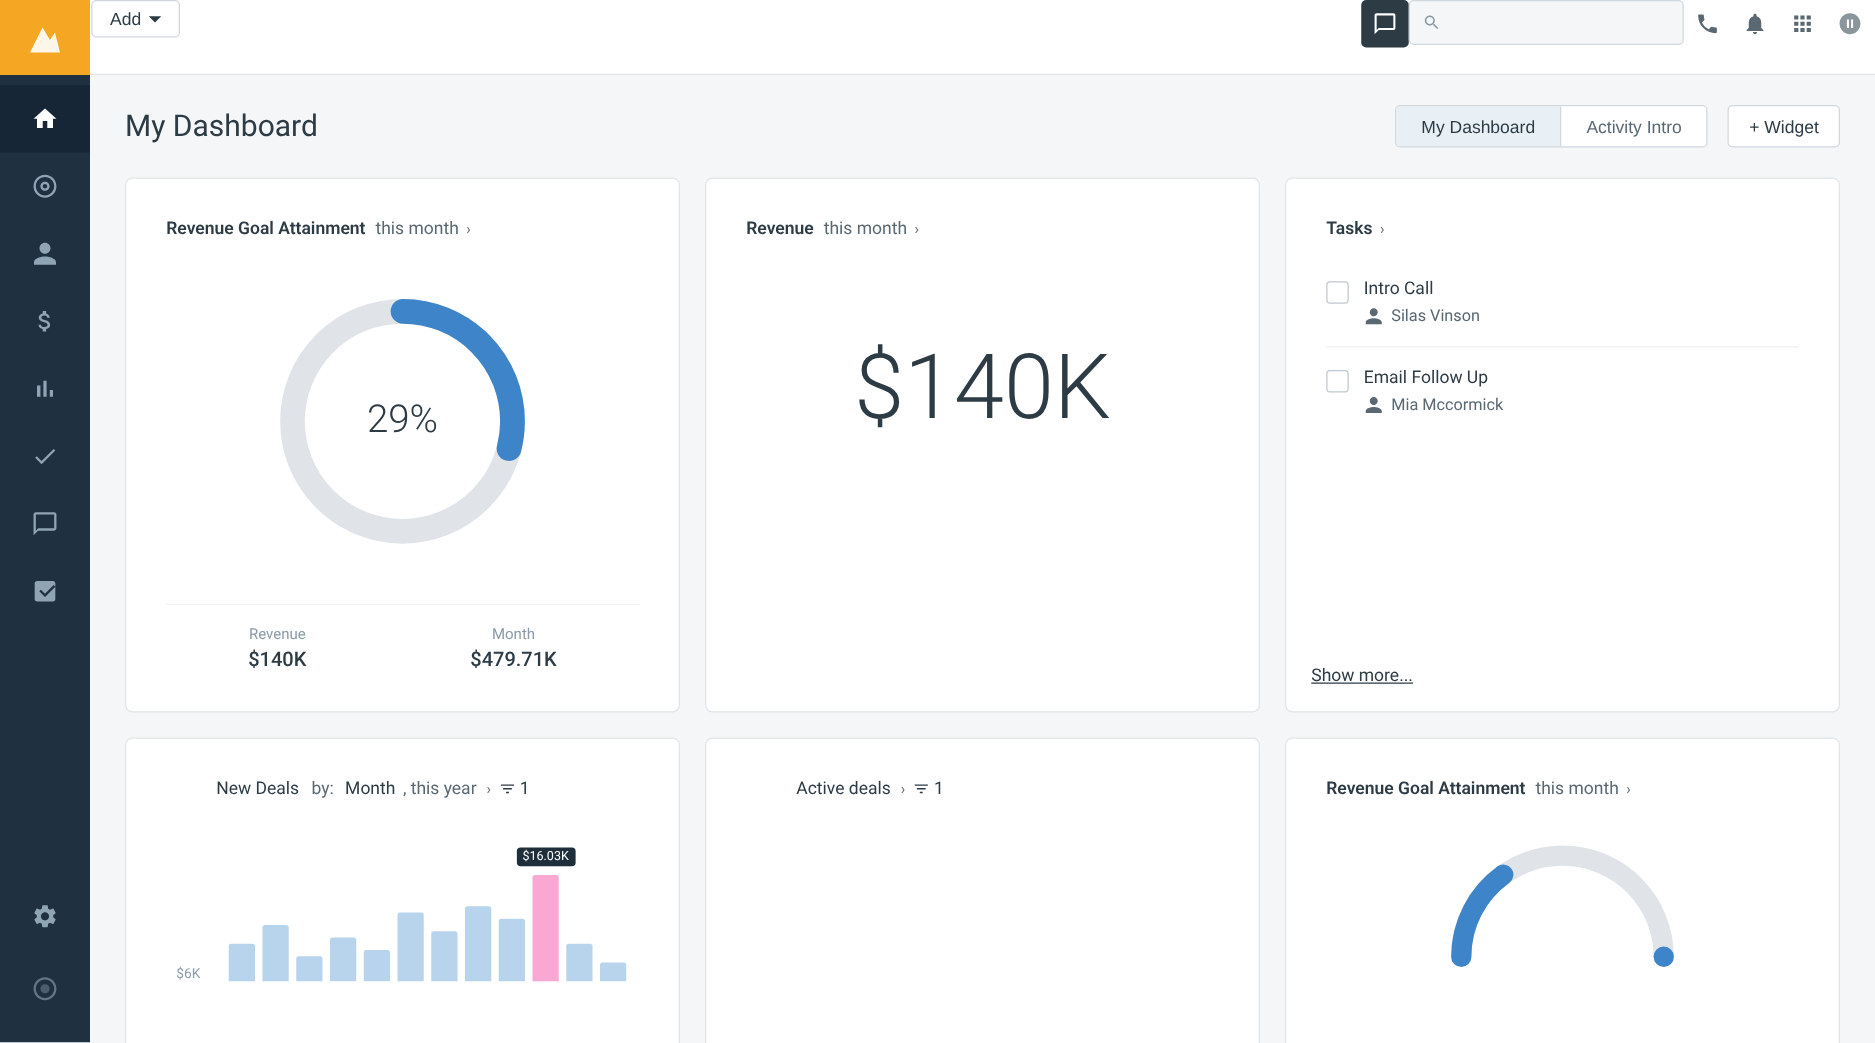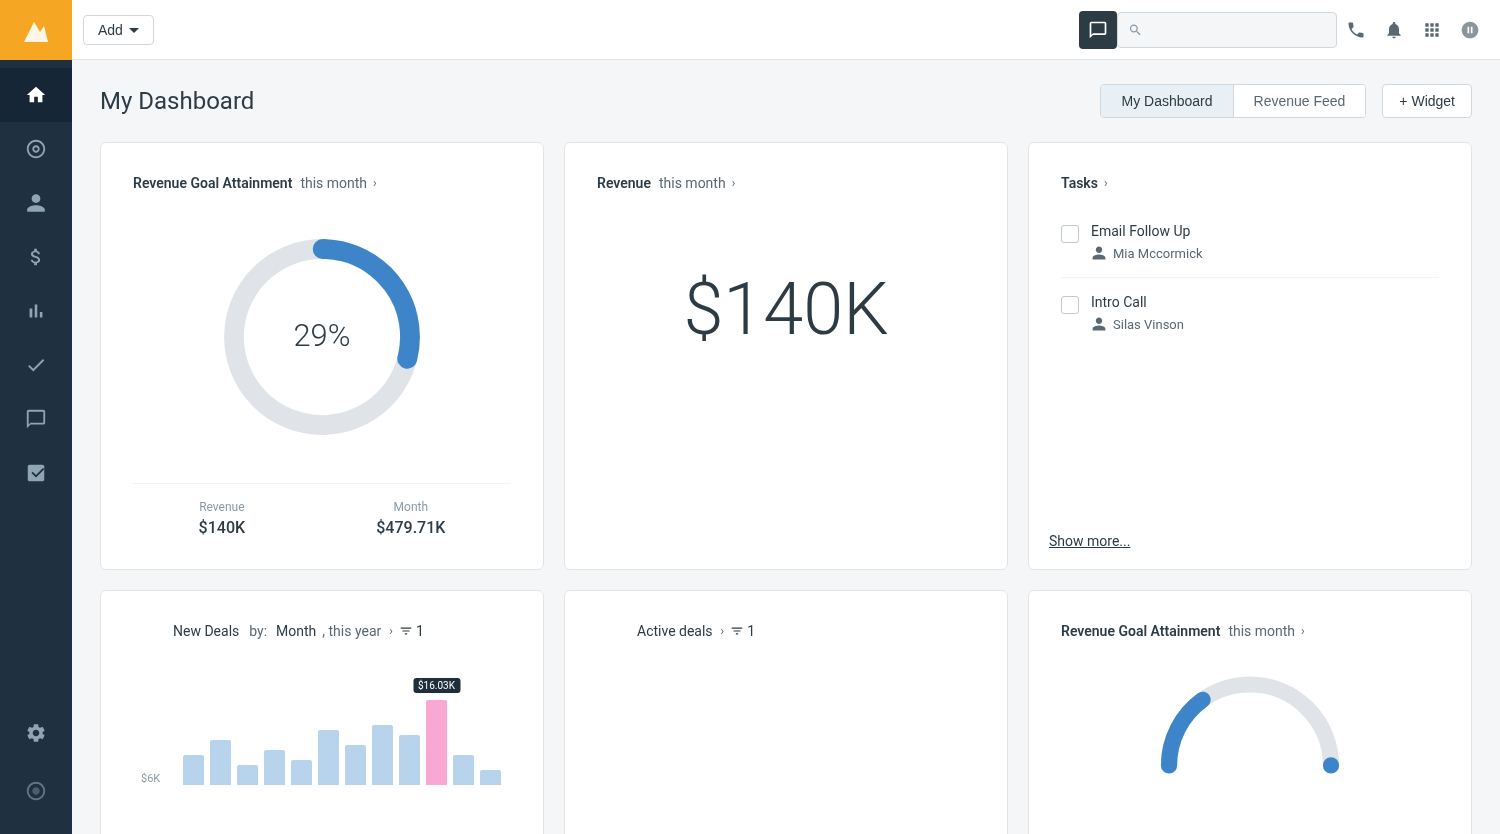--- a/index.html
+++ b/index.html
@@ -70,22 +70,22 @@
       flex: 1;
       display: flex;
       flex-direction: column;
       overflow: hidden;
     }
     .topbar {
       height: 60px;
       background: #fff;
       border-bottom: 1px solid #e0e4e8;
       display: flex;
-      align-items: center;
-      padding: 0 11px;
+      align-items: flex-start;
+      padding: 0 1px;
       gap: 0;
     }
     .topbar-add-btn {
       display: flex;
       align-items: center;
       gap: 6px;
       padding: 6px 14px;
       border: 1px solid #d0d8de;
       border-radius: 4px;
       background: #fff;
@@ -442,21 +442,21 @@
           <path d="M12 2C6.48 2 2 6.48 2 12s4.48 10 10 10 10-4.48 10-10S17.52 2 12 2zm-1 14H9V8h2v8zm4 0h-2V8h2v8z" opacity="0.7"></path>
         </svg>
     </button>
   </header>
 
   <div class="page-content">
     <div class="page-header">
       <h1 class="page-title">My Dashboard</h1>
       <div class="tab-group">
         <button class="tab-btn active">My Dashboard</button>
-        <button class="tab-btn">Revenue Feed</button>
+        <button class="tab-btn">Activity Intro</button>
       </div>
       <button class="add-widget-btn">+ Widget</button>
     </div>
 
     <div class="dashboard-grid">
 
       <div class="widget-card">
         <div class="widget-title">
           <span class="bold">Revenue Goal Attainment</span>
           <span class="muted" style="margin-left:4px;">this month</span>
@@ -491,41 +491,41 @@
         </div>
         <div class="revenue-big">$140K</div>
       </div>
 
       <div class="widget-card">
         <div class="widget-title">
           <span class="bold">Tasks</span>
           <span class="chevron-icon">›</span>
         </div>
         <div class="tasks-list">
+          <div class="task-item">
+            <div class="task-checkbox"></div>
+            <div class="task-content">
+              <div class="task-name">Intro Call</div>
+              <div class="task-person">
+                <svg viewBox="0 0 24 24">
+                    <path d="M12 12c2.7 0 4.8-2.1 4.8-4.8S14.7 2.4 12 2.4 7.2 4.5 7.2 7.2 9.3 12 12 12zm0 2.4c-3.2 0-9.6 1.6-9.6 4.8v2.4h19.2v-2.4c0-3.2-6.4-4.8-9.6-4.8z"></path>
+                  </svg>
+                <span>Silas Vinson</span>
+              </div>
+            </div>
+          </div>
           <div class="task-item">
             <div class="task-checkbox"></div>
             <div class="task-content">
               <div class="task-name">Email Follow Up</div>
               <div class="task-person">
                 <svg viewBox="0 0 24 24">
                     <path d="M12 12c2.7 0 4.8-2.1 4.8-4.8S14.7 2.4 12 2.4 7.2 4.5 7.2 7.2 9.3 12 12 12zm0 2.4c-3.2 0-9.6 1.6-9.6 4.8v2.4h19.2v-2.4c0-3.2-6.4-4.8-9.6-4.8z"></path>
                   </svg>
                 <span>Mia Mccormick</span>
-              </div>
-            </div>
-          </div>
-          <div class="task-item">
-            <div class="task-checkbox"></div>
-            <div class="task-content">
-              <div class="task-name">Intro Call</div>
-              <div class="task-person">
-                <svg viewBox="0 0 24 24">
-                    <path d="M12 12c2.7 0 4.8-2.1 4.8-4.8S14.7 2.4 12 2.4 7.2 4.5 7.2 7.2 9.3 12 12 12zm0 2.4c-3.2 0-9.6 1.6-9.6 4.8v2.4h19.2v-2.4c0-3.2-6.4-4.8-9.6-4.8z"></path>
-                  </svg>
-                <span>Silas Vinson</span>
               </div>
             </div>
           </div>
         </div>
         <a class="show-more-link">Show more...</a>
       </div>
 
       <div class="widget-card">
         <div class="widget-title-filter">
           <span class="bold">New Deals</span>

